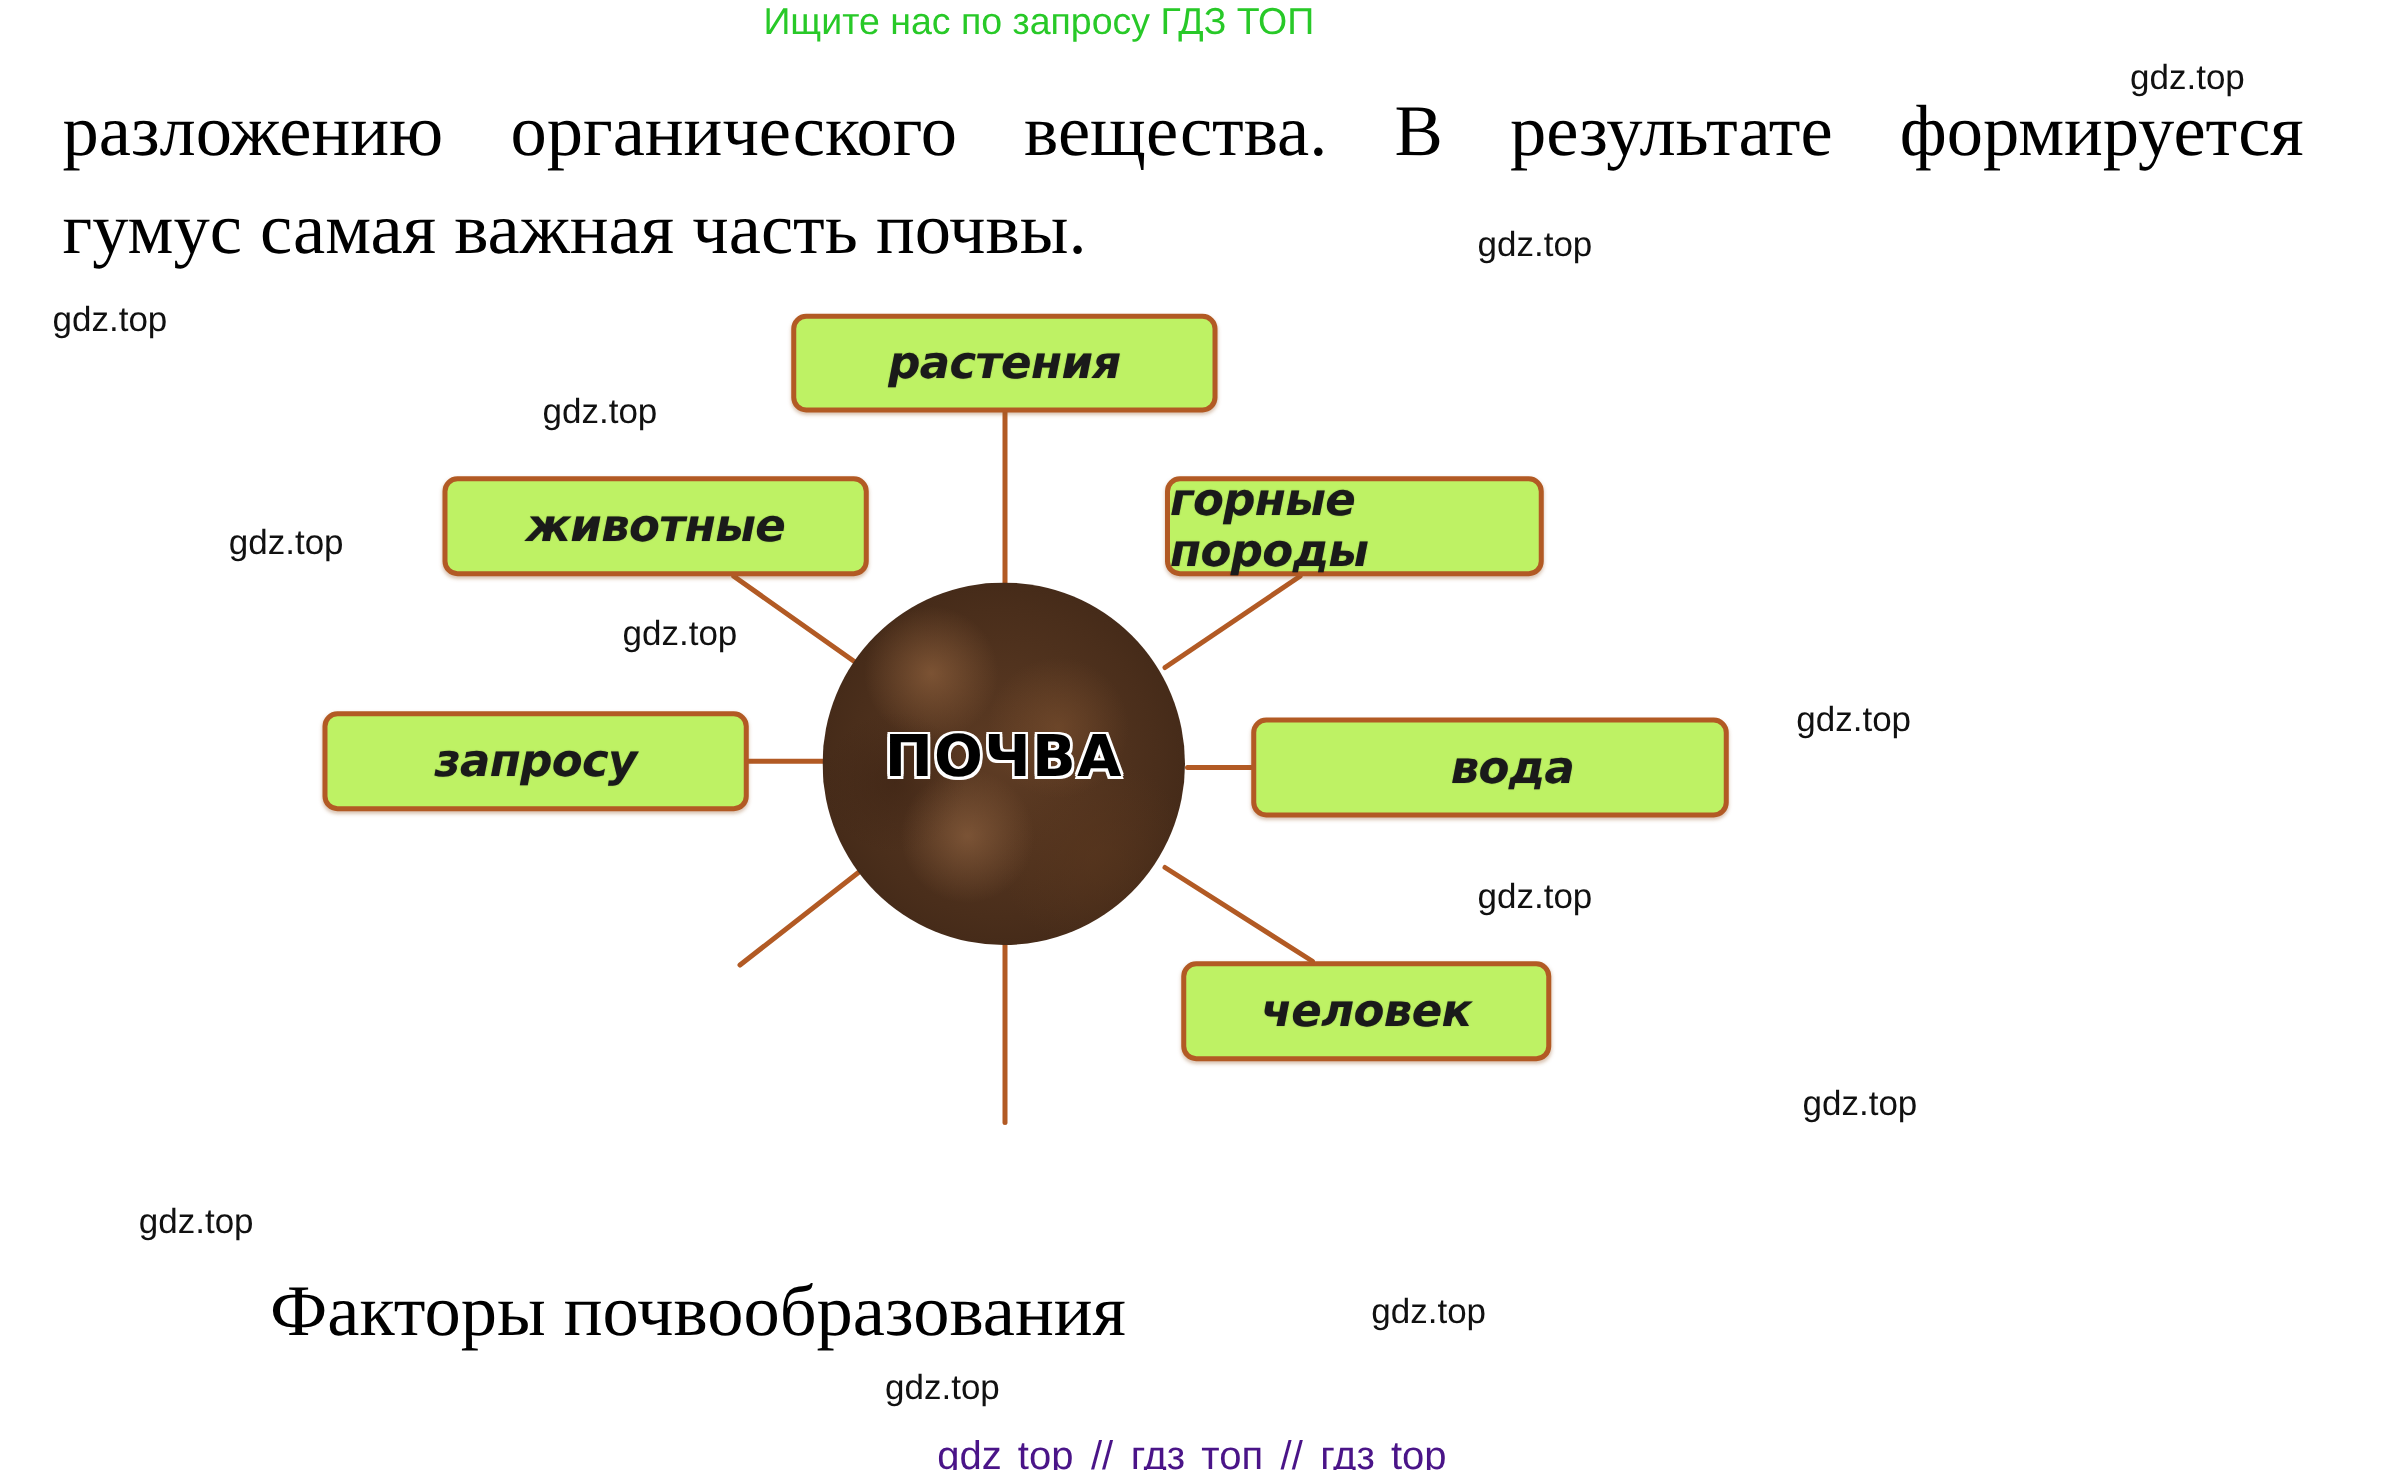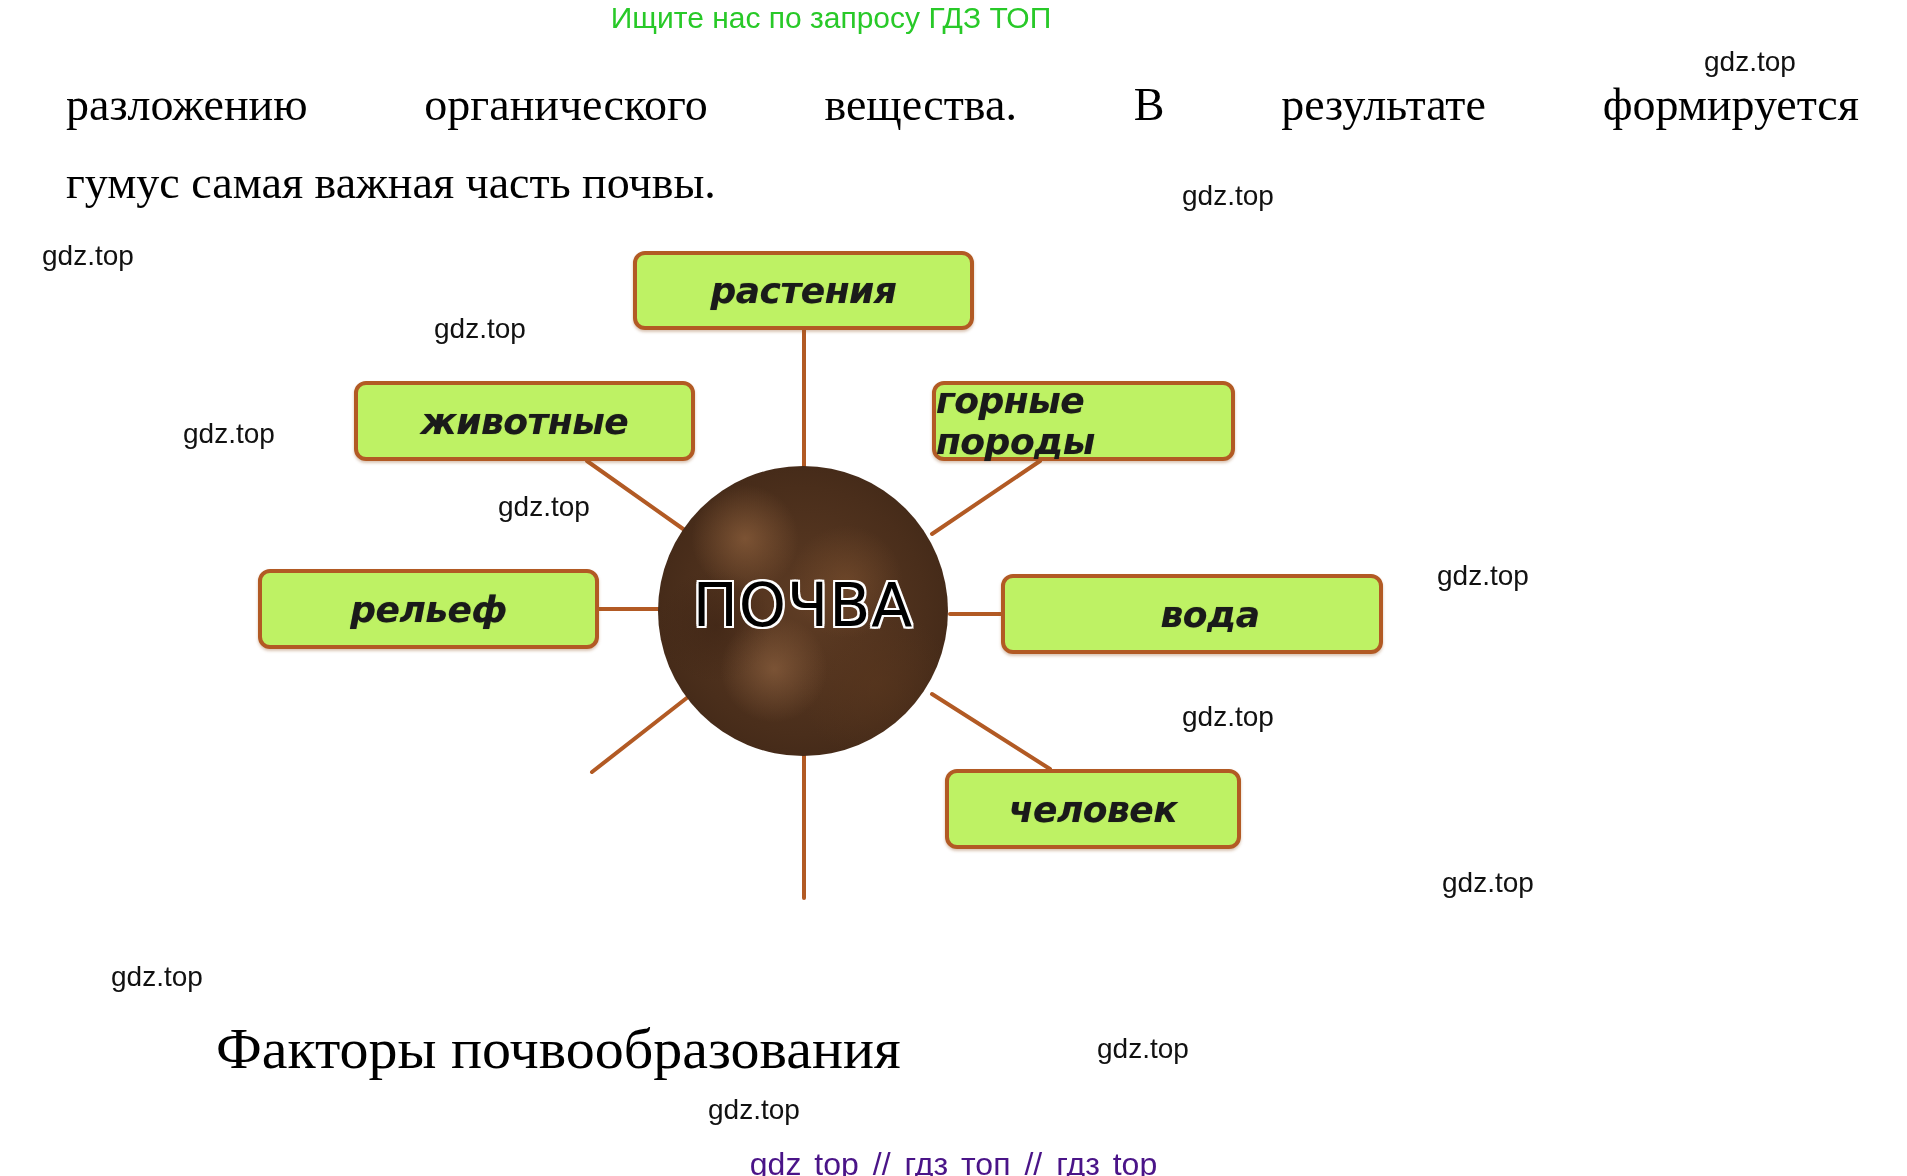--- a/index.html
+++ b/index.html
@@ -7,22 +7,22 @@
       width: 1907px; height: 1176px; position: relative; overflow: hidden;
       background: #ffffff; font-family: "Liberation Sans", sans-serif;
     }
     .abs { position: absolute; }
     .header-link {
       left: 0; width: 1662px; top: 0; text-align: center;
       font-family: "Liberation Sans", sans-serif; font-size: 30px; line-height: 36px;
       color: #28c928;
     }
     .body-line {
-      left: 66px; width: 1793px;
-      font-family: "Liberation Serif", serif; font-size: 46px; line-height: 66px;
+      left: 50px; width: 1793px;
+      font-family: "Liberation Serif", serif; font-size: 58px; line-height: 66px;
       color: #000; white-space: nowrap;
     }
     .justify { display: flex; justify-content: space-between; }
     .watermark {
       font-family: "Liberation Sans", sans-serif; font-size: 28px; line-height: 32px;
       color: #111;
     }
     .diagram { left: 0; top: 0; width: 1907px; height: 1176px; }
     .diagram svg { position: absolute; left: 0; top: 0; }
     .factor-box {
@@ -41,21 +41,21 @@
       background:
         radial-gradient(circle at 30% 25%, rgba(160,110,70,0.55) 0, rgba(160,110,70,0) 18%),
         radial-gradient(circle at 65% 40%, rgba(130,85,50,0.5) 0, rgba(130,85,50,0) 22%),
         radial-gradient(circle at 40% 70%, rgba(170,120,80,0.45) 0, rgba(170,120,80,0) 20%),
         radial-gradient(circle at 75% 75%, rgba(90,55,30,0.6) 0, rgba(90,55,30,0) 25%),
         radial-gradient(circle at 20% 55%, rgba(60,35,20,0.6) 0, rgba(60,35,20,0) 20%),
         radial-gradient(circle at 50% 50%, #5e3c24 0, #4a2e1b 60%, #3a2314 100%);
       display: flex; align-items: center; justify-content: center;
     }
     .soil-label {
-      font-family: "DejaVu Sans", sans-serif; font-weight: normal; font-size: 60px;
+      font-family: "DejaVu Sans", sans-serif; font-weight: bold; font-size: 46px;
       color: #000; letter-spacing: 1px;
       text-shadow: -2px -2px 0 #fff, 2px -2px 0 #fff, -2px 2px 0 #fff, 2px 2px 0 #fff,
                    0 -2px 0 #fff, 0 2px 0 #fff, -2px 0 0 #fff, 2px 0 0 #fff;
       margin-top: -12px;
     }
     .caption {
       left: 216px; top: 1016px;
       font-family: Liberation Serif, serif; font-size: 58px; line-height: 66px; color: #000000;
     }
     .footer-links {
@@ -101,21 +101,21 @@
   <div class="factor-box" style="left:633px; top:251px; width:341px; height:79px;">
     <span class="factor-label">растения</span>
   </div>
   <div class="factor-box" style="left:354px; top:381px; width:341px; height:80px;">
     <span class="factor-label">животные</span>
   </div>
   <div class="factor-box" style="left:932px; top:381px; width:303px; height:80px;">
     <span class="factor-label">горные породы</span>
   </div>
   <div class="factor-box" style="left:258px; top:569px; width:341px; height:80px;">
-    <span class="factor-label">рельеф</span>
+    <span class="factor-label">запросу</span>
   </div>
   <div class="factor-box" style="left:1001px; top:574px; width:382px; height:80px;padding-left:36px;">
     <span class="factor-label">вода</span>
   </div>
   <div class="factor-box" style="left:945px; top:769px; width:296px; height:80px;">
     <span class="factor-label">человек</span>
   </div>
 </div>
 
 <div class="abs caption">Факторы почвообразования</div>

